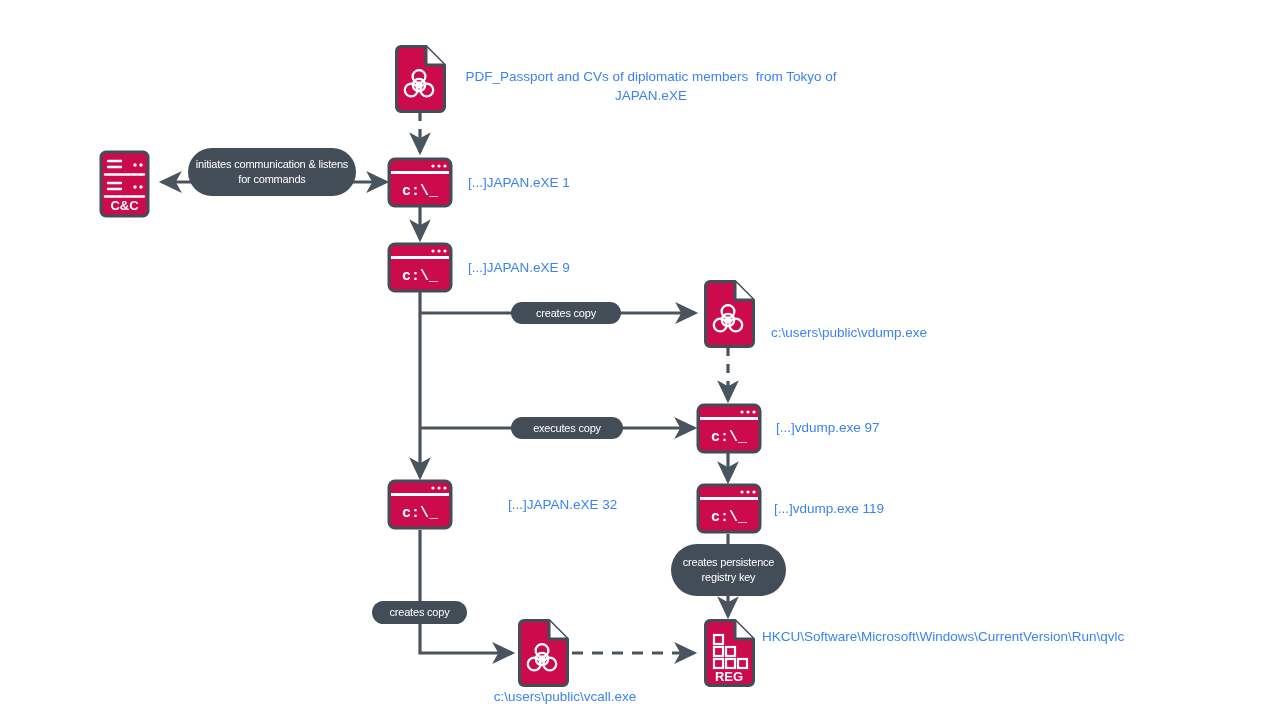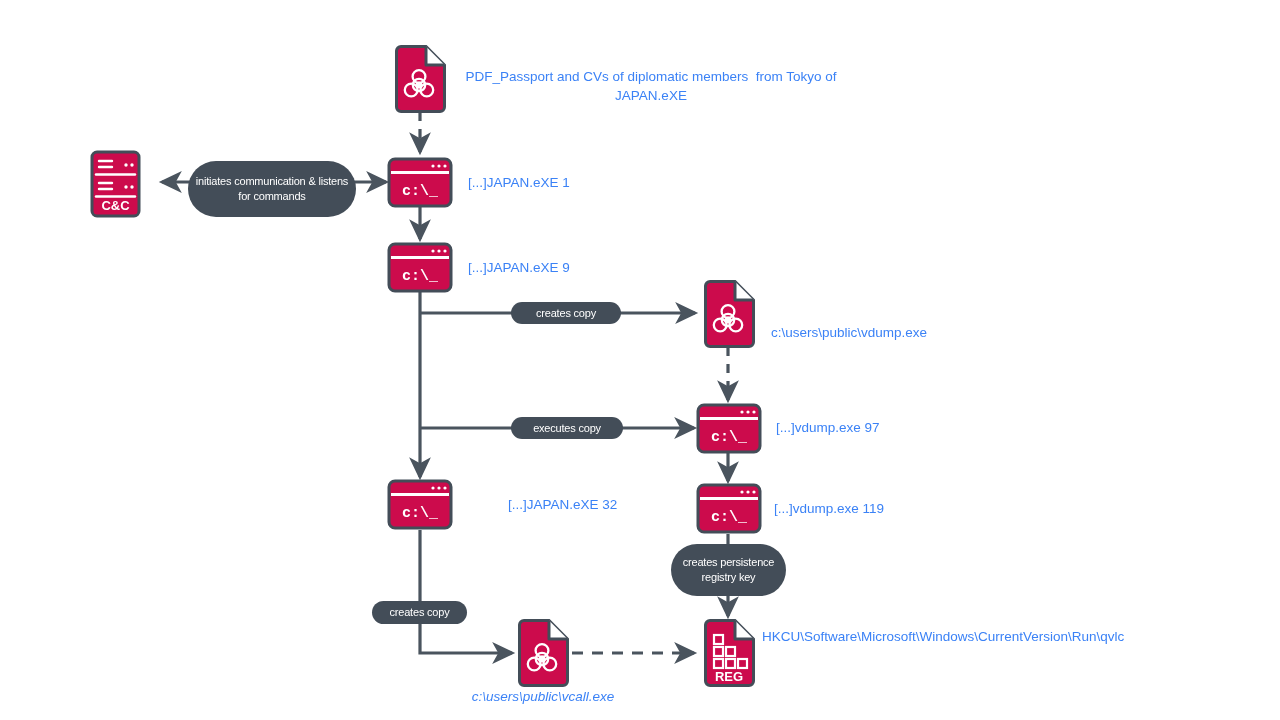--- a/index.html
+++ b/index.html
@@ -120,21 +120,21 @@
       <circle cx="0" cy="-8.5" r="6.4"></circle>
       <circle cx="-7.8" cy="5" r="6.4"></circle>
       <circle cx="7.8" cy="5" r="6.4"></circle>
       <circle cx="0" cy="0" r="3.4" fill="#ffffff" stroke="none"></circle>
       <circle cx="0" cy="0" r="6.2"></circle>
     </g>
   </svg>
 </div>
 <div class="lbl center" style="left:455px; top:67px; width:392px;">PDF_Passport and CVs of diplomatic members  from Tokyo of JAPAN.eXE</div>
 
-<div class="node" style="left:90px; top:150px;">
+<div class="node" style="left:99px; top:150px;">
   <svg width="51" height="68" viewBox="0 0 51 68">
     <rect x="2" y="2" width="47" height="64" rx="5" fill="#cc0b4c" stroke="#434d58" stroke-width="3"></rect>
     <g stroke="#ffffff" stroke-width="2.4" stroke-linecap="round">
       <line x1="9" y1="11" x2="22" y2="11"></line>
       <line x1="9" y1="17" x2="22" y2="17"></line>
       <line x1="6" y1="24.5" x2="45" y2="24.5"></line>
       <line x1="9" y1="33" x2="22" y2="33"></line>
       <line x1="9" y1="39" x2="22" y2="39"></line>
       <line x1="6" y1="46.5" x2="45" y2="46.5"></line>
     </g>
@@ -239,40 +239,40 @@
     <path d="M33,1.5 V20 H51.5" fill="#ffffff" stroke="#434d58" stroke-width="3" stroke-linejoin="round"></path>
     <g transform="translate(26,40)" fill="none" stroke="#ffffff" stroke-width="2.3">
       <circle cx="0" cy="-8.5" r="6.4"></circle>
       <circle cx="-7.8" cy="5" r="6.4"></circle>
       <circle cx="7.8" cy="5" r="6.4"></circle>
       <circle cx="0" cy="0" r="3.4" fill="#ffffff" stroke="none"></circle>
       <circle cx="0" cy="0" r="6.2"></circle>
     </g>
   </svg>
 </div>
-<div class="lbl center" style="left:425px; top:687px; width:236px;font-style:italic;">c:\users\public\vcall.exe</div>
+<div class="lbl center" style="left:447px; top:687px; width:236px;">c:\users\public\vcall.exe</div>
 
 <div class="node" style="left:702px; top:619px;">
   <svg width="53" height="68" viewBox="0 0 53 68">
     <path d="M3.5,6 a4.5,4.5 0 0 1 4.5,-4.5 H33 L51.5,20 V62 a4.5,4.5 0 0 1 -4.5,4.5 H8 a4.5,4.5 0 0 1 -4.5,-4.5 Z" fill="#cc0b4c" stroke="#434d58" stroke-width="3"></path>
     <path d="M33,1.5 V20 H51.5" fill="#ffffff" stroke="#434d58" stroke-width="3" stroke-linejoin="round"></path>
     <g fill="none" stroke="#ffffff" stroke-width="2.2">
       <rect x="12" y="16" width="9" height="9"></rect>
       <rect x="12" y="28" width="9" height="9"></rect>
       <rect x="24" y="28" width="9" height="9"></rect>
       <rect x="12" y="40" width="9" height="9"></rect>
       <rect x="24" y="40" width="9" height="9"></rect>
       <rect x="36" y="40" width="9" height="9"></rect>
     </g>
     <text x="27" y="62" text-anchor="middle" fill="#ffffff" font-family="Liberation Sans, sans-serif" font-size="13" font-weight="bold">REG</text>
   </svg>
 </div>
 <div class="lbl center" style="left:762px; top:627px; width:290px;">HKCU\Software\Microsoft\Windows\CurrentVersion\Run\qvlc</div>
 
-<div class="pill" style="left:188px; top:161px; width:168px; height:56px;">initiates communication &amp;
+<div class="pill" style="left:188px; top:148px; width:168px; height:48px;">initiates communication &amp;
 listens for commands</div>
 
 <div class="pill" style="left:511px; top:302px; width:110px; height:22px;">creates copy</div>
 
 <div class="pill" style="left:511px; top:417px; width:112px; height:22px;">executes copy</div>
 
 <div class="pill" style="left:372px; top:601px; width:95px; height:23px;">creates copy</div>
 
 <div class="pill" style="left:671px; top:544px; width:115px; height:52px;">creates
 persistence

